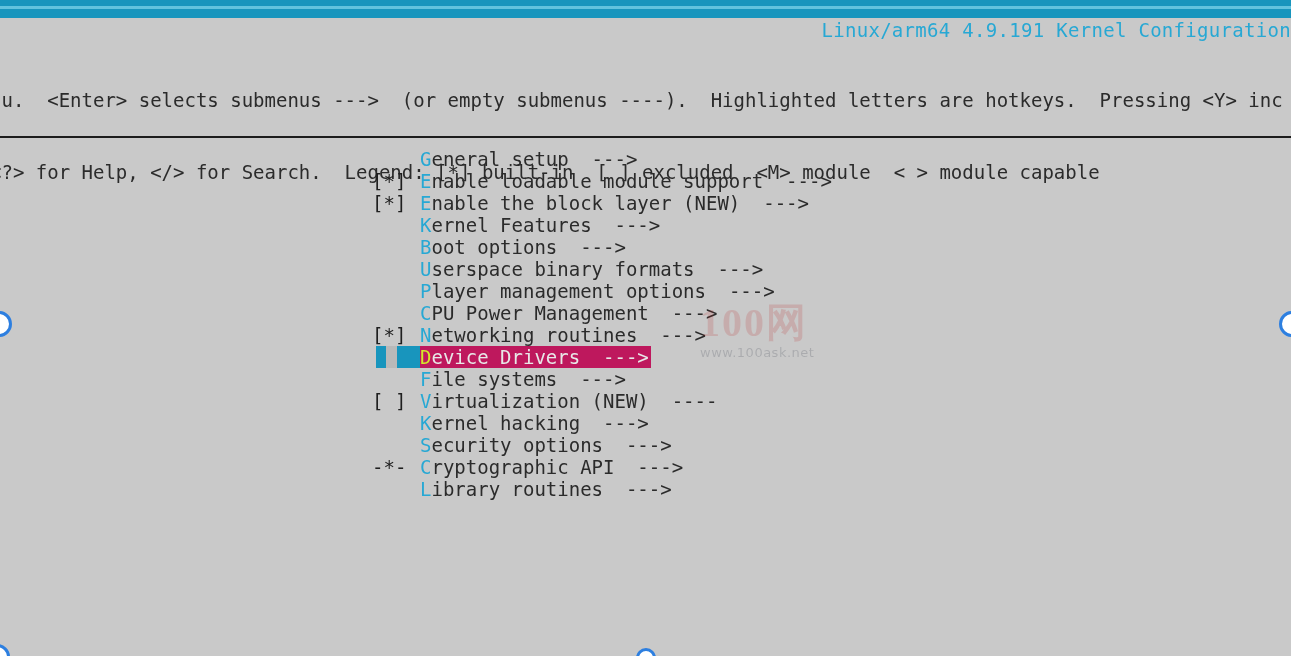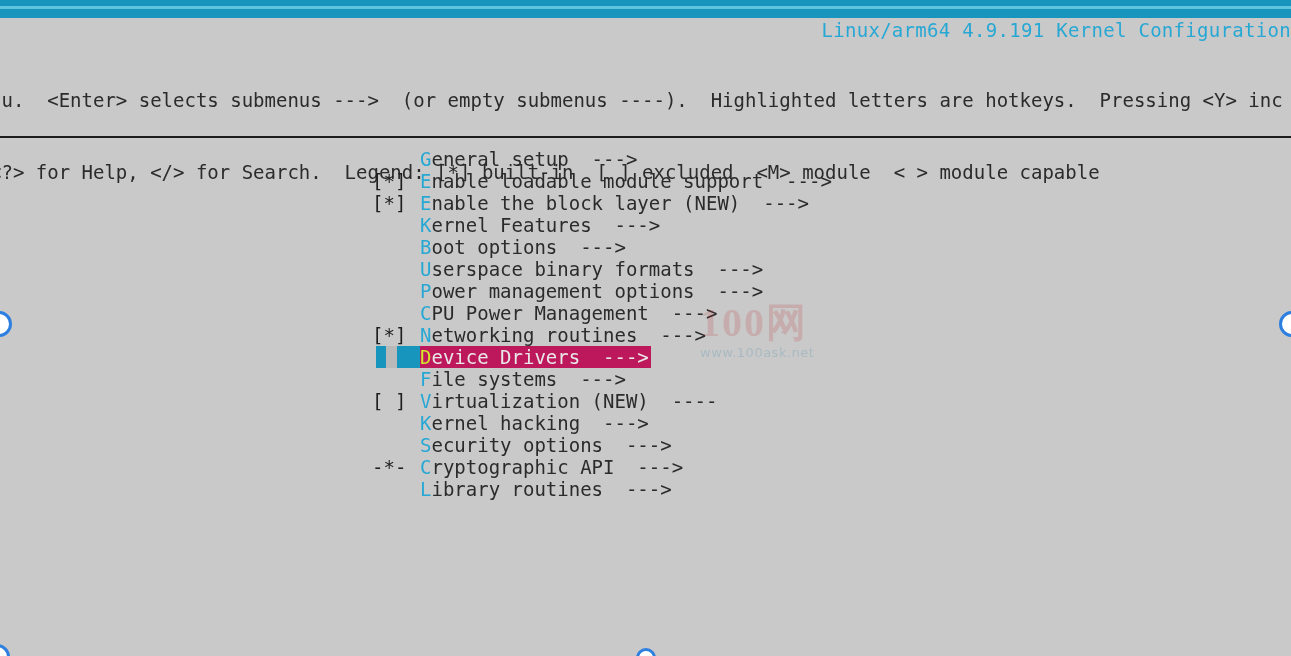--- a/index.html
+++ b/index.html
@@ -175,21 +175,21 @@
     font-size: 40px;
     font-weight: bold;
     color: #b91c1c;
     line-height: 44px;
     letter-spacing: 2px;
     white-space: pre;
   }
   .wm-url {
     font-family: "DejaVu Sans", sans-serif;
     font-size: 13px;
-    color: #0369a1;
+    color: #0f172a;
     letter-spacing: 0.5px;
     white-space: pre;
   }
 
   
   .circ {
     position: absolute;
     border: 3px solid #2d7fe0;
     border-radius: 50%;
     background: #ffffff;
@@ -220,21 +220,21 @@
 
     <div class="hr"></div>
 
     <div class="menu" id="menu-list">
         <div class="row"><span class="label"><span class="hot">G</span><span>eneral setup</span><span>  ---&gt;</span></span></div>
         <div class="row"><span class="marker">[*]</span><span class="label"><span class="hot">E</span><span>nable loadable module support</span><span>  ---&gt;</span></span></div>
         <div class="row"><span class="marker">[*]</span><span class="label"><span class="hot">E</span><span>nable the block layer (NEW)</span><span>  ---&gt;</span></span></div>
         <div class="row"><span class="label"><span class="hot">K</span><span>ernel Features</span><span>  ---&gt;</span></span></div>
         <div class="row"><span class="label"><span class="hot">B</span><span>oot options</span><span>  ---&gt;</span></span></div>
         <div class="row"><span class="label"><span class="hot">U</span><span>serspace binary formats</span><span>  ---&gt;</span></span></div>
-        <div class="row"><span class="label"><span class="hot">P</span><span>ower management options</span><span>  ---&gt;</span></span></div>
+        <div class="row"><span class="label"><span class="hot">P</span><span>layer management options</span><span>  ---&gt;</span></span></div>
         <div class="row"><span class="label"><span class="hot">C</span><span>PU Power Management</span><span>  ---&gt;</span></span></div>
         <div class="row"><span class="marker">[*]</span><span class="label"><span class="hot">N</span><span>etworking routines</span><span>  ---&gt;</span></span></div>
         <div class="row selected"><span class="sel-bar"></span><span class="sel-gap"></span><span class="sel-pre"></span><span class="label"><span class="hot">D</span><span>evice Drivers</span><span>  ---&gt;</span></span></div>
         <div class="row"><span class="label"><span class="hot">F</span><span>ile systems</span><span>  ---&gt;</span></span></div>
         <div class="row"><span class="marker">[ ]</span><span class="label"><span class="hot">V</span><span>irtualization (NEW)</span><span>  ----</span></span></div>
         <div class="row"><span class="label"><span class="hot">K</span><span>ernel hacking</span><span>  ---&gt;</span></span></div>
         <div class="row"><span class="label"><span class="hot">S</span><span>ecurity options</span><span>  ---&gt;</span></span></div>
         <div class="row"><span class="marker">-*-</span><span class="label"><span class="hot">C</span><span>ryptographic API</span><span>  ---&gt;</span></span></div>
         <div class="row"><span class="label"><span class="hot">L</span><span>ibrary routines</span><span>  ---&gt;</span></span></div>
       </div>

